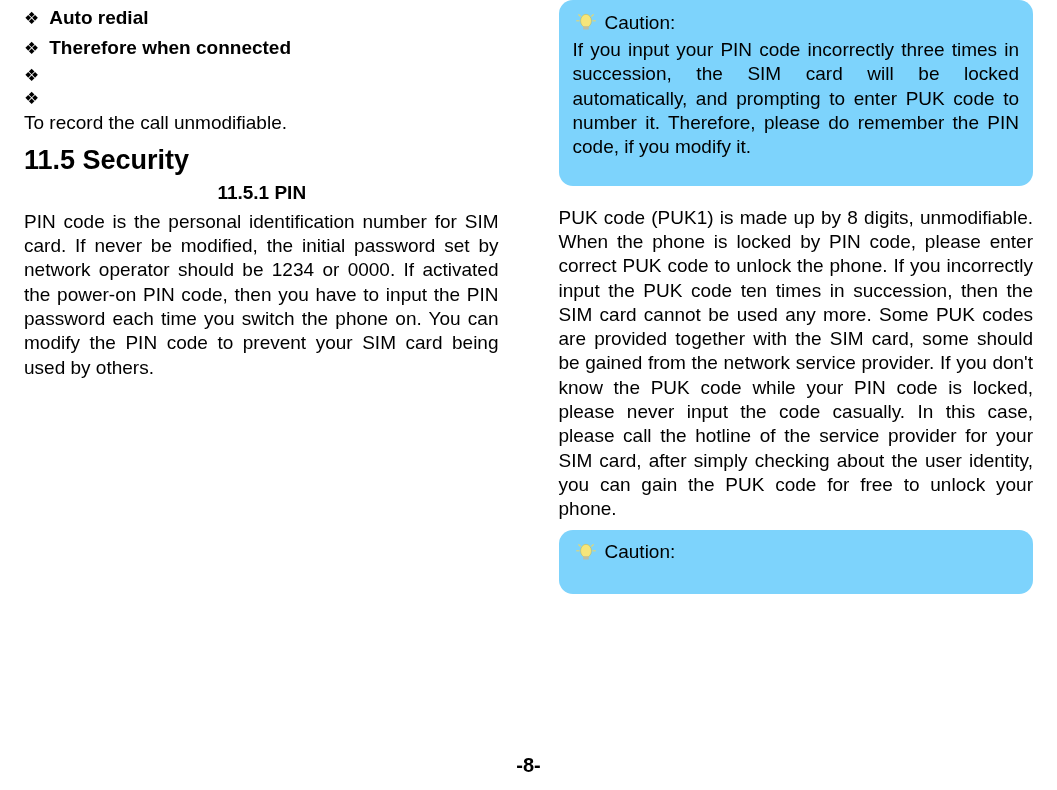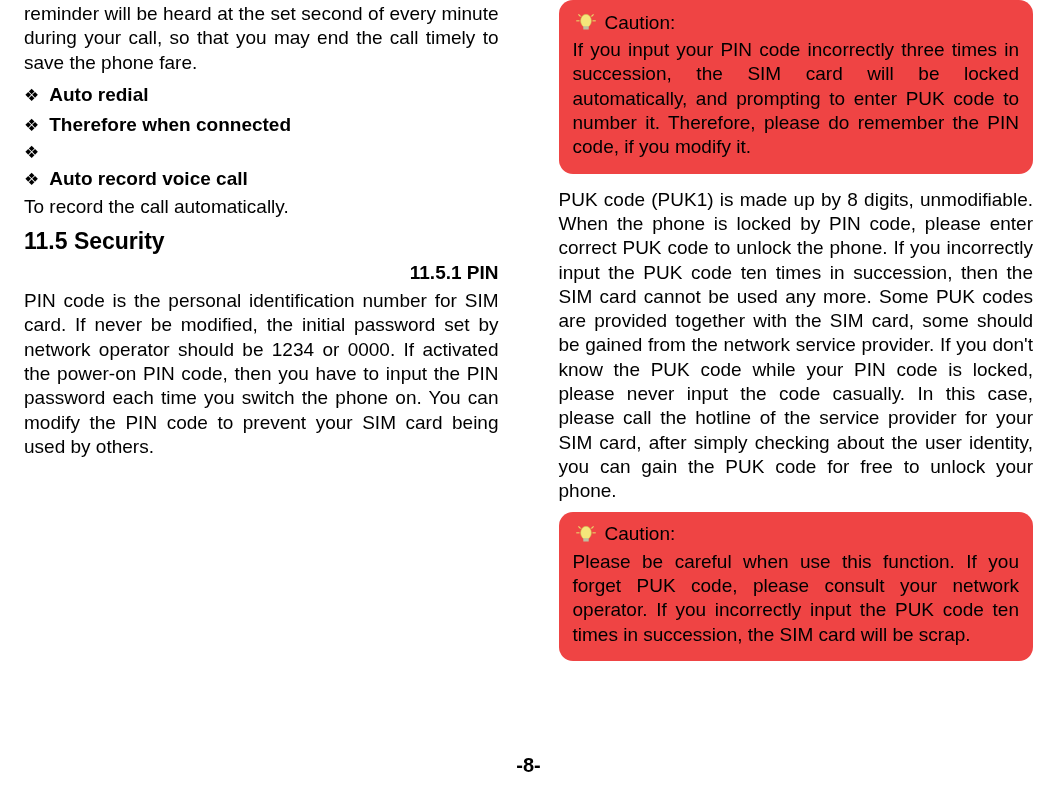--- a/index.html
+++ b/index.html
@@ -29,27 +29,27 @@
   .col-left { padding-left: 4px; padding-right: 30px; }
   .col-right { padding-left: 30px; padding-right: 4px; }
   .para { margin: 2px 0 8px 0; }
   .bullet-row { display: flex; align-items: baseline; margin: 6px 0 4px 0; }
   .diamond {
     font-size: 17px;
     margin-right: 10px;
     line-height: 1;
   }
   .bullet-label { font-weight: bold; }
-  .h2 { font-weight: bold; font-size: 23px; margin: 8px 0 4px 0; text-align: left; }
-  .h3 { font-weight: bold; font-size: 19px; margin: 4px 0 4px 1px; text-align: right; }
+  .h2 { font-weight: bold; font-size: 27px; margin: 8px 0 4px 0; text-align: left; }
+  .h3 { font-weight: bold; font-size: 19px; margin: 4px 0 4px 1px; text-align: center; }
   .caution-box {
-    background: #ef4444;
+    background: #7dd3fc;
     border-radius: 14px;
-    padding: 10px 14px 14px 14px;
-    margin: 0 0 14px 0;
+    padding: 10px 14px 26px 14px;
+    margin: 0 0 20px 0;
     text-align: justify;
     font-size: 19px;
     line-height: 1.28;
   }
   .caution-head {
     display: flex;
     align-items: center;
     margin-bottom: 2px;
   }
   .bulb-icon {
@@ -64,41 +64,39 @@
     font-weight: bold;
     font-size: 20px;
     padding-top: 4px;
   }
 </style>
 </head>
 <body>
 
 <div class="page">
   <div class="col col-left">
-    <div class="para">reminder will be heard at the set second of every minute during your call, so that you may end the call timely to save the phone fare.</div>
 
     <div class="bullet-row">
       <span class="diamond">❖</span>
       <span class="bullet-label">Auto redial</span>
     </div>
 
     <div class="bullet-row">
       <span class="diamond">❖</span>
       <span class="bullet-label">Therefore when connected</span>
     </div>
 
     <div class="bullet-row">
       <span class="diamond">❖</span>
     </div>
 
     <div class="bullet-row">
       <span class="diamond">❖</span>
-      <span class="bullet-label">Auto record voice call</span>
     </div>
-    <div class="para">To record the call automatically.</div>
+    <div class="para">To record the call unmodifiable.</div>
 
     <div class="h2">11.5 Security</div>
     <div class="h3">11.5.1 PIN</div>
     <div class="para">PIN code is the personal identification number for SIM card. If never be modified, the initial password set by network operator should be 1234 or 0000. If activated the power-on PIN code, then you have to input the PIN password each time you switch the phone on. You can modify the PIN code to prevent your SIM card being used by others.</div>
   </div>
 
   <div class="col col-right">
     <div class="caution-box">
       <div class="caution-head">
         <span class="bulb-icon">
@@ -125,18 +123,17 @@
             <ellipse cx="12" cy="10" rx="5" ry="6" fill="#f5e67a" stroke="#c9b84a" stroke-width="0.5"></ellipse>
             <rect x="9.5" y="15" width="5" height="3" fill="#bfbfa0"></rect>
             <line x1="3" y1="10" x2="6" y2="10" stroke="#e9d86a" stroke-width="1"></line>
             <line x1="18" y1="10" x2="21" y2="10" stroke="#e9d86a" stroke-width="1"></line>
             <line x1="5" y1="4" x2="7" y2="6" stroke="#e9d86a" stroke-width="1"></line>
             <line x1="17" y1="6" x2="19" y2="4" stroke="#e9d86a" stroke-width="1"></line>
           </svg>
         </span>
         <span class="caution-label">Caution:</span>
       </div>
-      <div>Please be careful when use this function. If you forget PUK code, please consult your network operator. If you incorrectly input the PUK code ten times in succession, the SIM card will be scrap.</div>
     </div>
   </div>
 </div>
 
 <div class="footer">-8-</div>
 
 </body></html>

